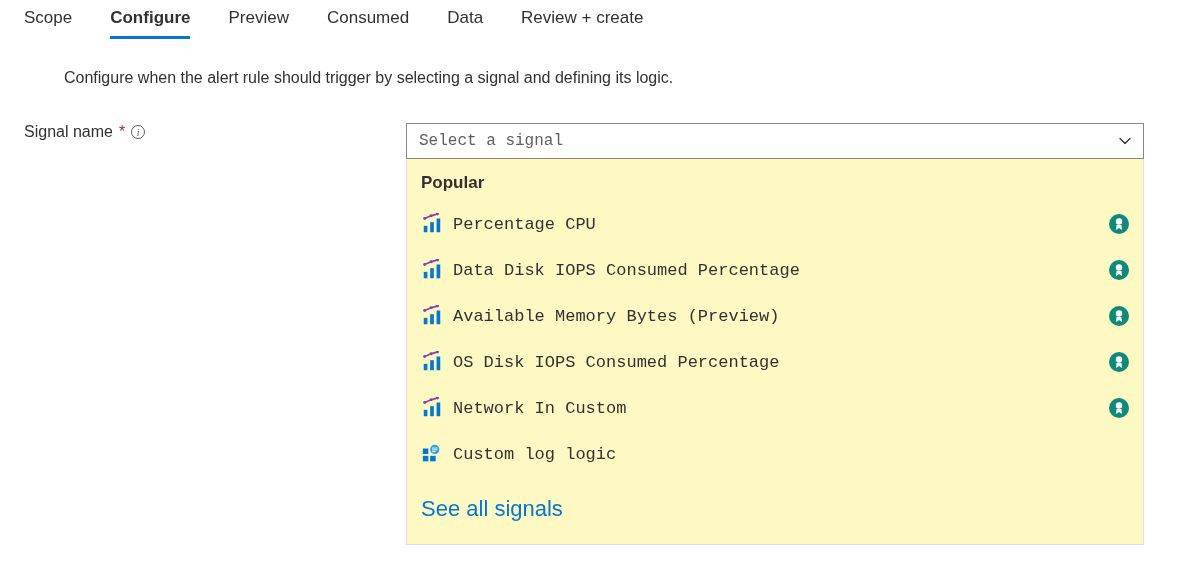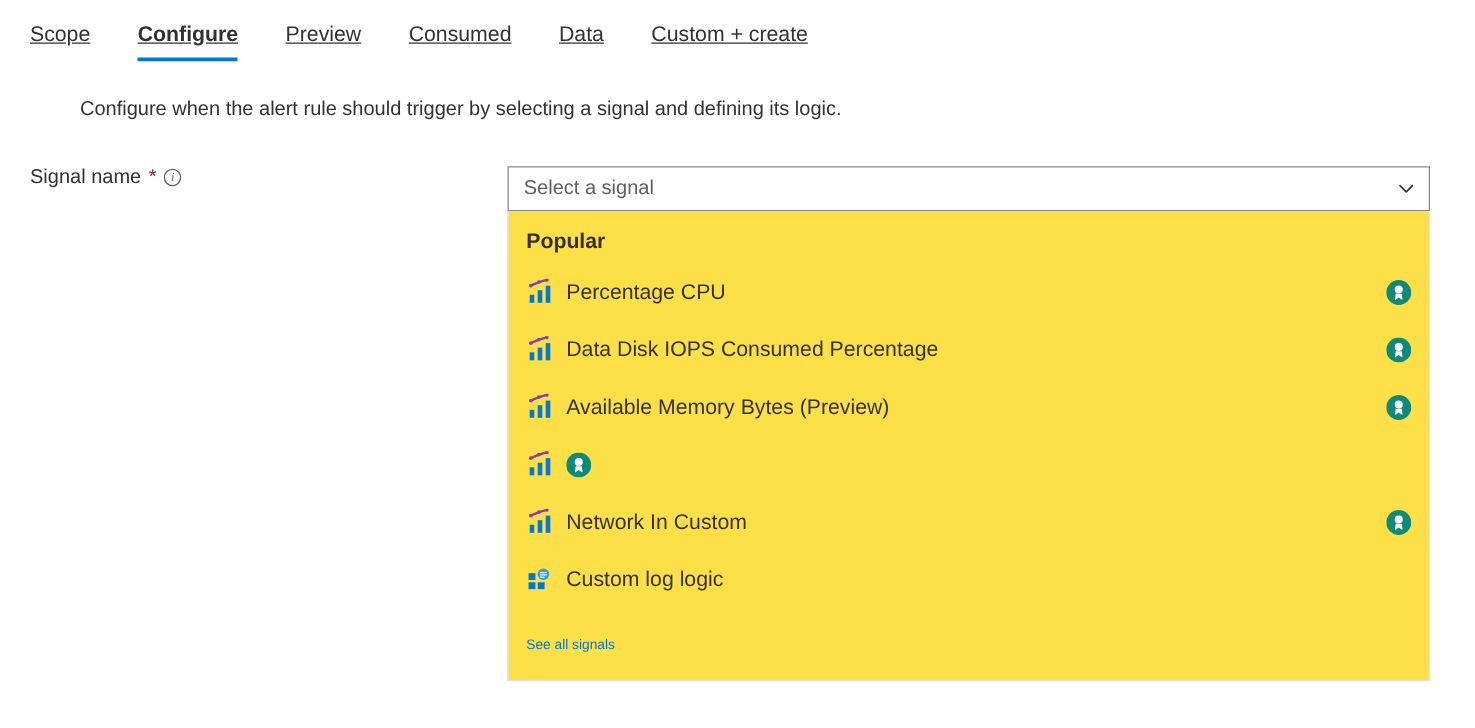--- a/index.html
+++ b/index.html
@@ -7,22 +7,21 @@
       font-family: "Segoe UI", -apple-system, sans-serif;
       font-size: 14px;
       color: #323130;
       background: #fff;
       padding: 0 24px;
     }
     .tabs {
       display: flex;
       gap: 38px;
       border-bottom: 1px solid transparent;
-      padding-top: 18px;
-      text-decoration: underline;
+      padding-top: 8px;
     }
     .tab {
       cursor: pointer;
       padding-bottom: 10px;
       font-size: 17px;
       color: #323130;
       position: relative;
     }
     .tab.active {
       font-weight: 600;
@@ -75,74 +74,76 @@
       width: 100%;
       height: 36px;
       border: 1px solid #8a8886;
       display: flex;
       align-items: center;
       justify-content: space-between;
       padding: 0 12px;
       cursor: pointer;
       font-size: 16px;
       color: #605e5c;
+      font-family: Liberation Mono, monospace;
     }
     .chevron-down {
       width: 12px; height: 12px;
     }
     .dropdown-panel {
       width: 100%;
       border: 1px solid #e1dfdd;
       border-top: none;
-      background: #fde047;
+      background: #fef9c3;
       box-shadow: 0 1px 4px rgba(0,0,0,.03);
     }
     .panel-title {
       font-weight: 600;
       font-size: 17px;
       padding: 14px 14px 8px;
     }
     .signal-item {
       display: flex;
       align-items: center;
       padding: 12px 14px;
       cursor: pointer;
       font-size: 17px;
+      font-family: Liberation Mono, monospace;
     }
     .signal-icon {
       width: 22px; height: 22px;
       margin-right: 10px;
       flex-shrink: 0;
     }
     .signal-label { flex: 1; }
     .badge-icon {
       width: 20px; height: 20px;
       flex-shrink: 0;
     }
     .see-all {
       padding: 18px 14px 22px;
       border-top: 1px solid transparent;
     }
     .see-all a {
       color: #0078d4;
       text-decoration: none;
       cursor: pointer;
-      font-size: 11px;
+      font-size: 22px;
     }
   </style>
 </head>
 <body>
 
 <div class="tabs">
   <div class="tab">Scope</div>
   <div class="tab active">Configure</div>
   <div class="tab">Preview</div>
   <div class="tab">Consumed</div>
   <div class="tab">Data</div>
-  <div class="tab">Custom + create</div>
+  <div class="tab">Review + create</div>
 </div>
 
 <div class="description">Configure when the alert rule should trigger by selecting a signal and defining its logic.</div>
 
 <div class="form-row">
   <div class="field-label">
     <span>Signal name</span>
     <span class="required-asterisk">*</span>
     <span class="info-icon">i</span>
   </div>
@@ -215,20 +216,21 @@
       <div class="signal-item">
         <svg class="signal-icon" viewBox="0 0 24 24">
             <rect x="3" y="14" width="4" height="7" fill="#0078d4"></rect>
             <rect x="10" y="10" width="4" height="11" fill="#0078d4"></rect>
             <rect x="17" y="6" width="4" height="15" fill="#0078d4"></rect>
             <polyline points="4,6 11,3 18,1" stroke="#8a3cb0" stroke-width="2" fill="none"></polyline>
             <circle cx="4" cy="6" r="1.6" fill="#8a3cb0"></circle>
             <circle cx="11" cy="3" r="1.6" fill="#8a3cb0"></circle>
             <circle cx="18" cy="1" r="1.6" fill="#8a3cb0"></circle>
           </svg>
+        <span class="signal-label">OS Disk IOPS Consumed Percentage</span>
         <svg class="badge-icon" viewBox="0 0 20 20">
             <circle cx="10" cy="10" r="10" fill="#0f8a7a"></circle>
             <circle cx="10" cy="7.5" r="3.2" fill="#fff"></circle>
             <path d="M7.5 11 L7 16 L10 14 L13 16 L12.5 11 Z" fill="#fff"></path>
           </svg>
       </div>
 
       <div class="signal-item">
         <svg class="signal-icon" viewBox="0 0 24 24">
             <rect x="3" y="14" width="4" height="7" fill="#0078d4"></rect>

